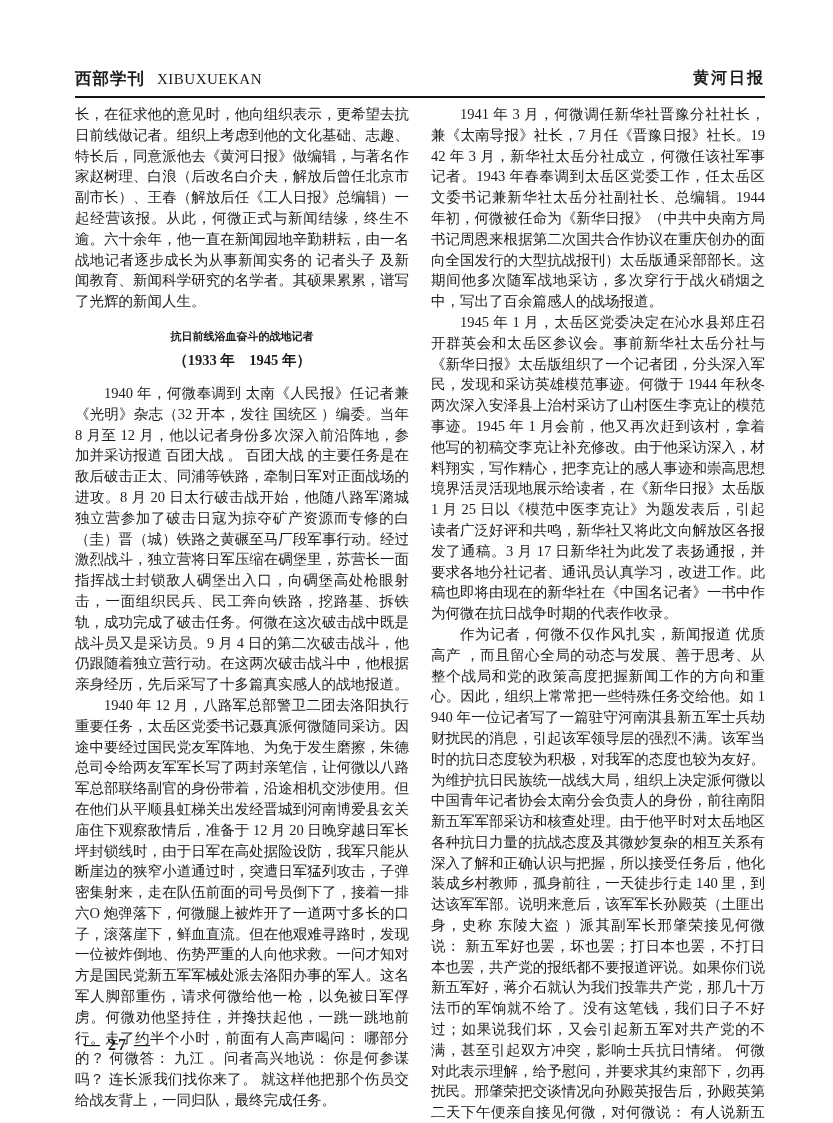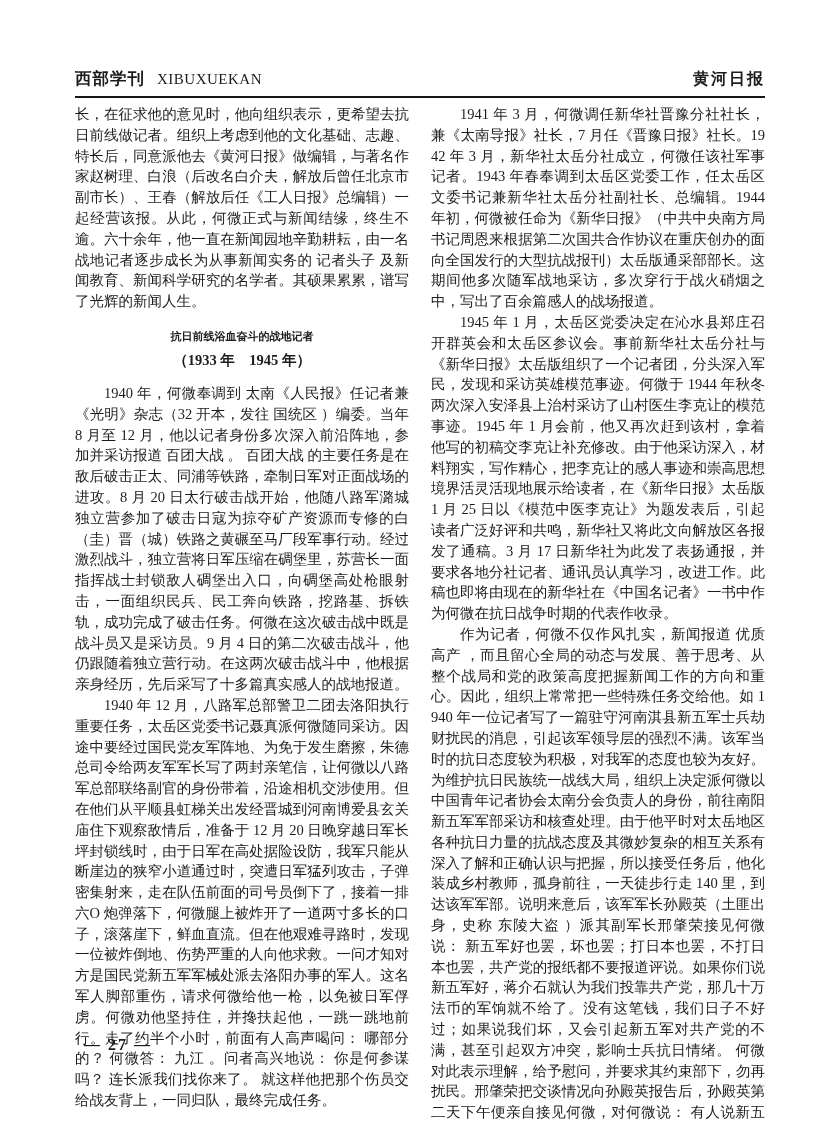--- a/index.html
+++ b/index.html
@@ -18,21 +18,21 @@
     overflow: hidden;
     box-sizing: border-box;
   }
   .page-header {
     position: absolute;
     left: 75px;
     top: 68px;
     width: 690px;
     display: flex;
     justify-content: space-between;
-    align-items: center;
+    align-items: flex-start;
   }
   .journal-title {
     font-weight: bold;
     font-size: 16.5px;
     letter-spacing: 1px;
   }
   .journal-title-en {
     font-size: 15px;
     margin-left: 12px;
     letter-spacing: 0.5px;

